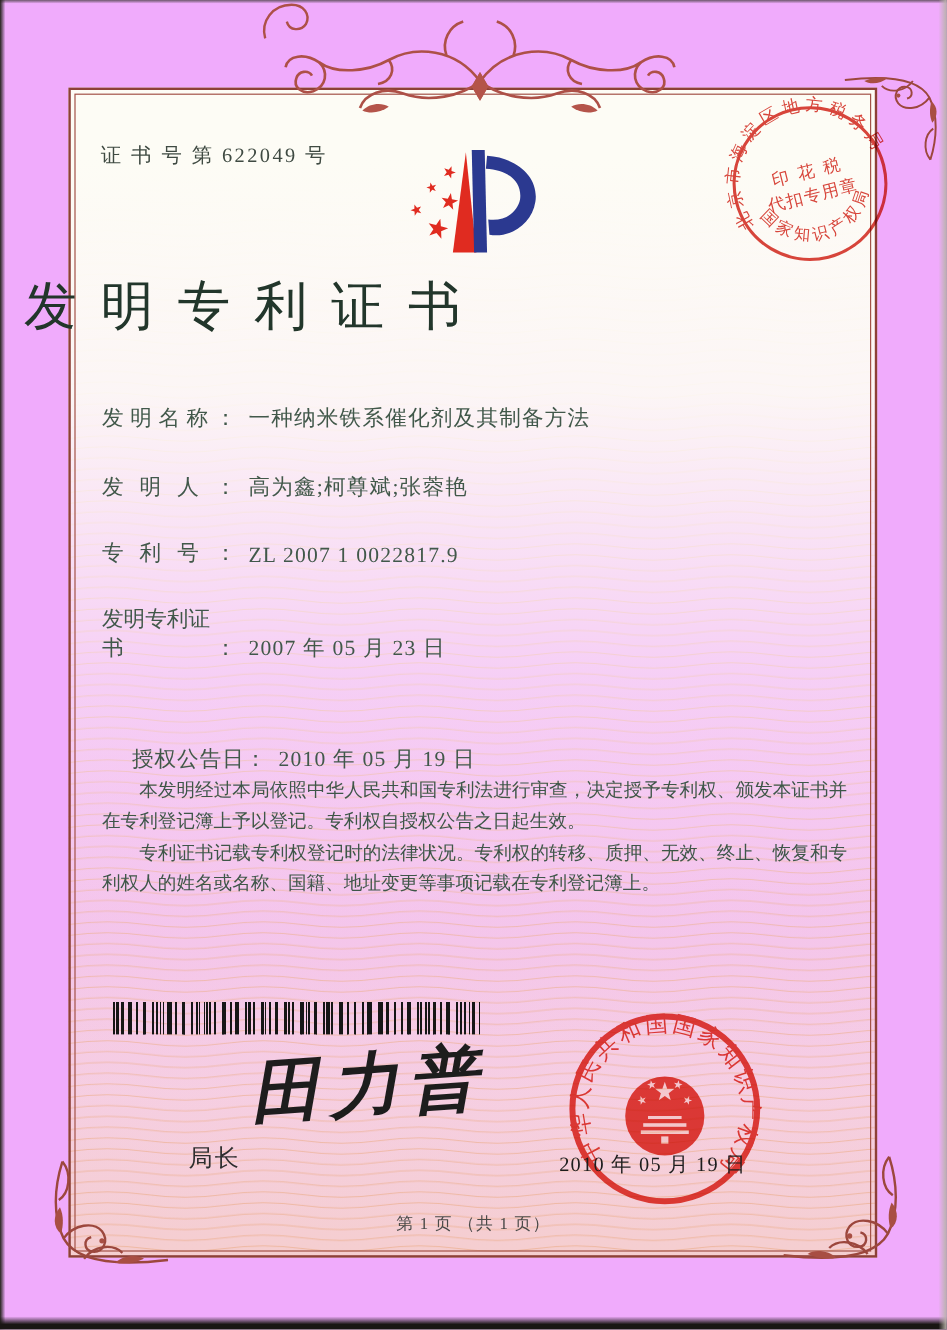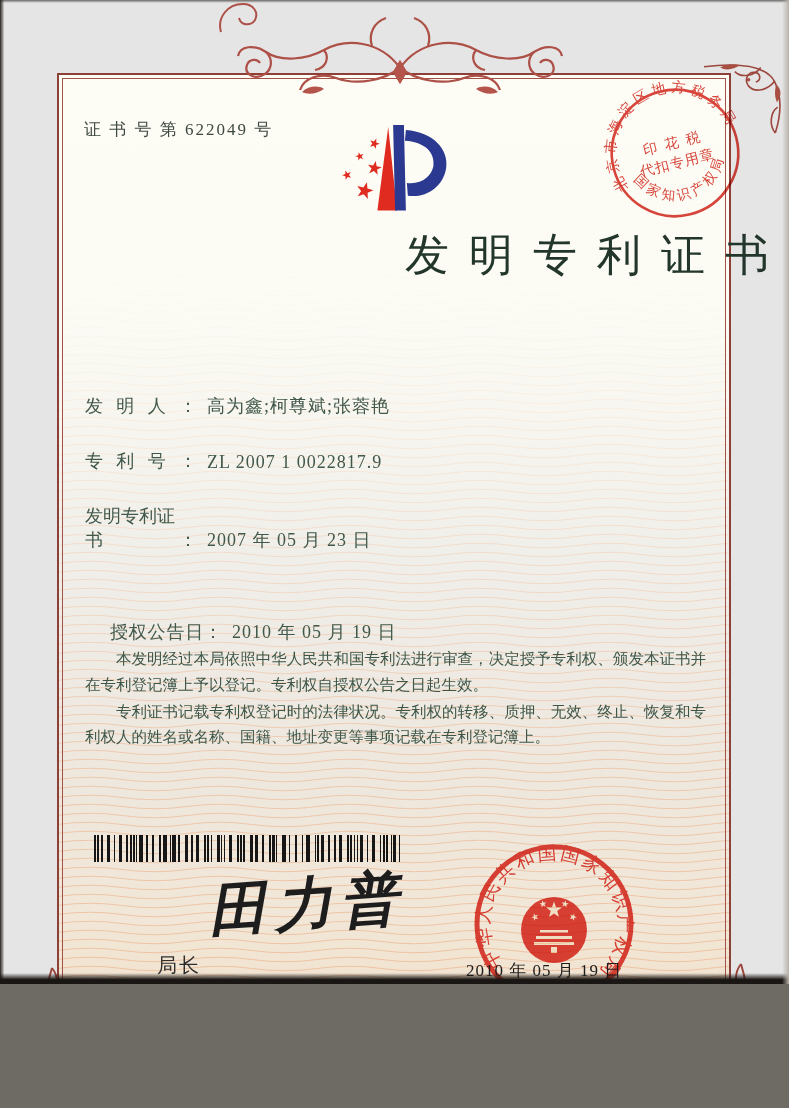--- a/index.html
+++ b/index.html
@@ -1,16 +1,16 @@
 <!DOCTYPE html>
 <html><head>
 <meta charset="utf-8">
 <style>
   html,body{margin:0;padding:0;background:#6e6a64;}
-  #page{position:relative;width:789px;height:984px;background:#e5e5e5;overflow:hidden;
+  #page{position:relative;width:789px;height:1108px;background:#f0abfc;overflow:hidden;
         font-family:"Liberation Serif","DejaVu Serif",serif;text-decoration:underline;}
   
   .edge-top{position:absolute;left:0;top:0;width:100%;height:3px;
     background:linear-gradient(180deg,rgba(55,52,48,.7),rgba(55,52,48,0));z-index:40;}
   .edge-left{position:absolute;left:0;top:0;width:5px;height:100%;
     background:linear-gradient(90deg,#26231f,rgba(120,115,108,0) 90%);z-index:40;}
   .edge-bottom{position:absolute;left:0;bottom:0;width:100%;height:11px;
     background:linear-gradient(0deg,#191613 40%,rgba(90,86,80,0));z-index:40;}
   .edge-right{position:absolute;right:0;top:0;width:7px;height:100%;
     background:linear-gradient(270deg,#b8b3aa,rgba(200,196,188,0));z-index:40;}
@@ -23,21 +23,21 @@
   .frame{position:absolute;left:57px;top:73px;width:674px;height:975px;
     border:2px solid #8d4037;box-sizing:border-box;z-index:2;}
   .frame::after{content:"";position:absolute;inset:3px;border:1px solid #a35248;}
   .orn{position:absolute;z-index:3;}
   
   .cert-no{position:absolute;left:84px;top:118px;font-size:17px;color:#3f4a42;
     white-space:pre;letter-spacing:2px;z-index:5;}
   .logo{position:absolute;left:328px;top:124px;width:144px;height:108px;z-index:5;}
   .tax-stamp{position:absolute;left:596px;top:74px;width:158px;height:158px;
     transform:rotate(-14deg);mix-blend-mode:multiply;opacity:.92;z-index:6;}
-  .title{position:absolute;left:0;right:0;top:226px;text-align:right;font-size:44px;
+  .title{position:absolute;left:0;right:0;top:226px;text-align:left;font-size:44px;
     color:#22362b;letter-spacing:20px;padding-left:20px;font-weight:500;z-index:5;}
   .frow{position:absolute;left:85px;font-size:18px;color:#41584a;z-index:5;}
   .flabel{display:inline-block;width:112px;text-align-last:justify;vertical-align:bottom;}
   .fvalue{padding-left:10px;white-space:pre;letter-spacing:1px;}
   .paras{position:absolute;left:85px;top:646px;width:637px;color:#3e5648;
     font-size:15.5px;line-height:25.8px;text-align:justify;z-index:5;}
   .paras p{margin:0 16px 1px 0;text-indent:2em;}
   .barcode{position:absolute;left:94px;top:835px;width:306px;height:27px;z-index:5;
     background:
       repeating-linear-gradient(90deg,#161616 0 1.5px,transparent 1.5px 6.5px),
@@ -170,20 +170,23 @@
     </text>
     <text font-size="13" fill="#d6362c" letter-spacing="3" text-anchor="middle" font-family="Liberation Serif,serif">
       <textPath href="#taxBot" startOffset="50%">国家知识产权局</textPath>
     </text>
     <text x="75" y="70" font-size="13.5" fill="#d6362c" text-anchor="middle" letter-spacing="2" font-family="Liberation Serif,serif">印 花 税</text>
     <text x="75" y="89" font-size="13.5" fill="#d6362c" text-anchor="middle" letter-spacing="1" font-family="Liberation Serif,serif">代扣专用章</text>
   </svg>
 
   <div class="title">发明专利证书</div>
 
+  <div class="frow" style="top:336px;">
+    <span class="flabel">发明名称：</span><span class="fvalue">一种纳米铁系催化剂及其制备方法</span>
+  </div>
   <div class="frow" style="top:394px;">
     <span class="flabel">发明人：</span><span class="fvalue">高为鑫;柯尊斌;张蓉艳</span>
   </div>
   <div class="frow" style="top:449px;">
     <span class="flabel">专利号：</span><span class="fvalue">ZL 2007 1 0022817.9</span>
   </div>
   <div class="frow" style="top:504px;">
     <span class="flabel">发明专利证书：</span><span class="fvalue">2007 年 05 月 23 日</span>
   </div>
   <div class="frow" style="top:620px;margin-left:25px;">

